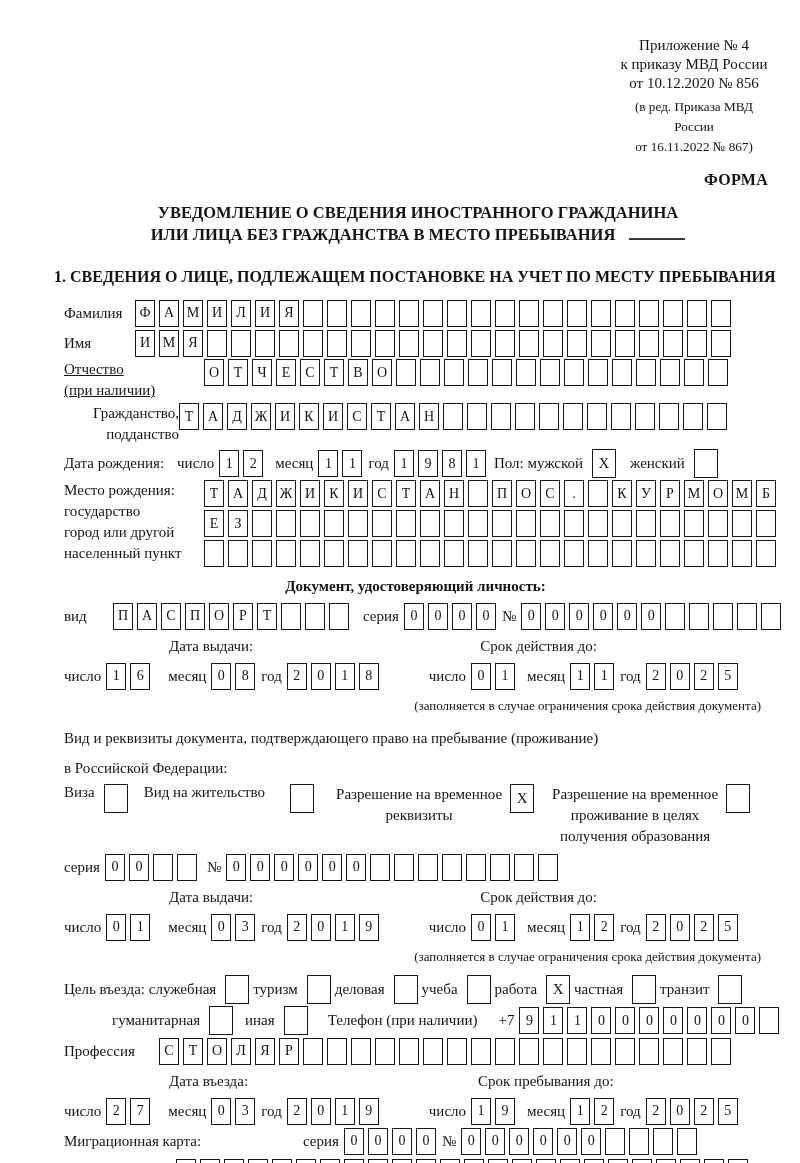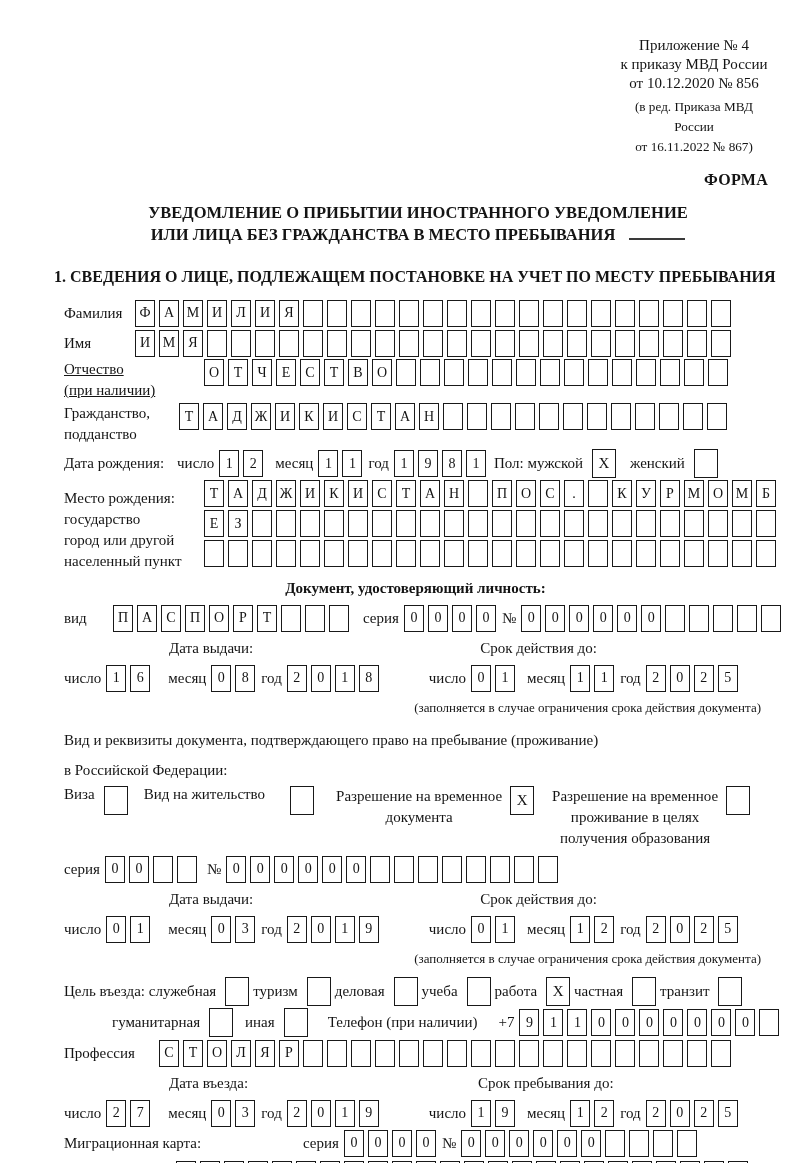--- a/index.html
+++ b/index.html
@@ -52,21 +52,21 @@
     <div>от 10.12.2020 № 856</div>
     <div class="amend">
       <div>(в ред. Приказа МВД России</div>
       <div>от 16.11.2022 № 867)</div>
     </div>
   </div>
 
   <div class="forma">ФОРМА</div>
 
   <div class="title">
-    <div>УВЕДОМЛЕНИЕ О ПРИБЫТИИ ИНОСТРАННОГО УВЕДОМЛЕНИЕ</div>
+    <div>УВЕДОМЛЕНИЕ О СВЕДЕНИЯ ИНОСТРАННОГО ГРАЖДАНИНА</div>
     <div><span>ИЛИ ЛИЦА БЕЗ ГРАЖДАНСТВА В МЕСТО ПРЕБЫВАНИЯ</span><span class="ul"></span></div>
   </div>
 
   <div class="sec">1. СВЕДЕНИЯ О ЛИЦЕ, ПОДЛЕЖАЩЕМ ПОСТАНОВКЕ НА УЧЕТ ПО МЕСТУ ПРЕБЫВАНИЯ</div>
 
   <div id="form-body">
       <div class="row">
         <span class="lbl" style="width: 66px; flex: 0 0 66px;">Фамилия</span>
         <span class="cells">
           <span class="cell">Ф</span>
@@ -150,21 +150,21 @@
           <span class="cell"></span>
           <span class="cell"></span>
           <span class="cell"></span>
           <span class="cell"></span>
           <span class="cell"></span>
           <span class="cell"></span>
           <span class="cell"></span>
         </span>
       </div>
       <div class="row top">
-        <span class="stack" style="width: 115px; flex: 0 0 115px;">
+        <span class="stack" style="width: 115px; flex: 0 0 115px; text-align: right;">
           <div>Гражданство,</div>
           <div>подданство</div>
         </span>
         <span class="cells">
           <span class="cell">Т</span>
           <span class="cell">А</span>
           <span class="cell">Д</span>
           <span class="cell">Ж</span>
           <span class="cell">И</span>
           <span class="cell">К</span>
@@ -210,21 +210,21 @@
           <span class="cell">1</span>
         </span>
         <span class="sp" style="width: 4px; flex: 0 0 4px;"></span>
         <span class="lbl">Пол: мужской</span>
         <span class="cbx">X</span>
         <span class="sp" style="width: 10px; flex: 0 0 10px;"></span>
         <span class="lbl">женский</span>
         <span class="cbx"></span>
       </div>
       <div class="row top">
-        <span class="stack" style="width: 140px; flex: 0 0 140px; margin-top: 8px;">
+        <span class="stack" style="width: 140px; flex: 0 0 140px;">
           <div>Место рождения:</div>
           <div>государство</div>
           <div>город или другой</div>
           <div>населенный пункт</div>
         </span>
         <span class="cellstack">
           <span class="cells">
             <span class="cell">Т</span>
             <span class="cell">А</span>
             <span class="cell">Д</span>
@@ -404,21 +404,21 @@
       <div class="row top">
         <span class="lbl">Виза</span>
         <span class="cbx"></span>
         <span class="sp" style="width: 12px; flex: 0 0 12px;"></span>
         <span class="lbl">Вид на жительство</span>
         <span class="sp" style="width: 16px; flex: 0 0 16px;"></span>
         <span class="cbx"></span>
         <span class="sp" style="width: 14px; flex: 0 0 14px;"></span>
         <span class="stack ctr">
           <div>Разрешение на временное</div>
-          <div>документа</div>
+          <div>реквизиты</div>
         </span>
         <span class="cbx">X</span>
         <span class="sp" style="width: 10px; flex: 0 0 10px;"></span>
         <span class="stack ctr">
           <div>Разрешение на временное</div>
           <div>проживание в целях</div>
           <div>получения образования</div>
         </span>
         <span class="cbx"></span>
       </div>

